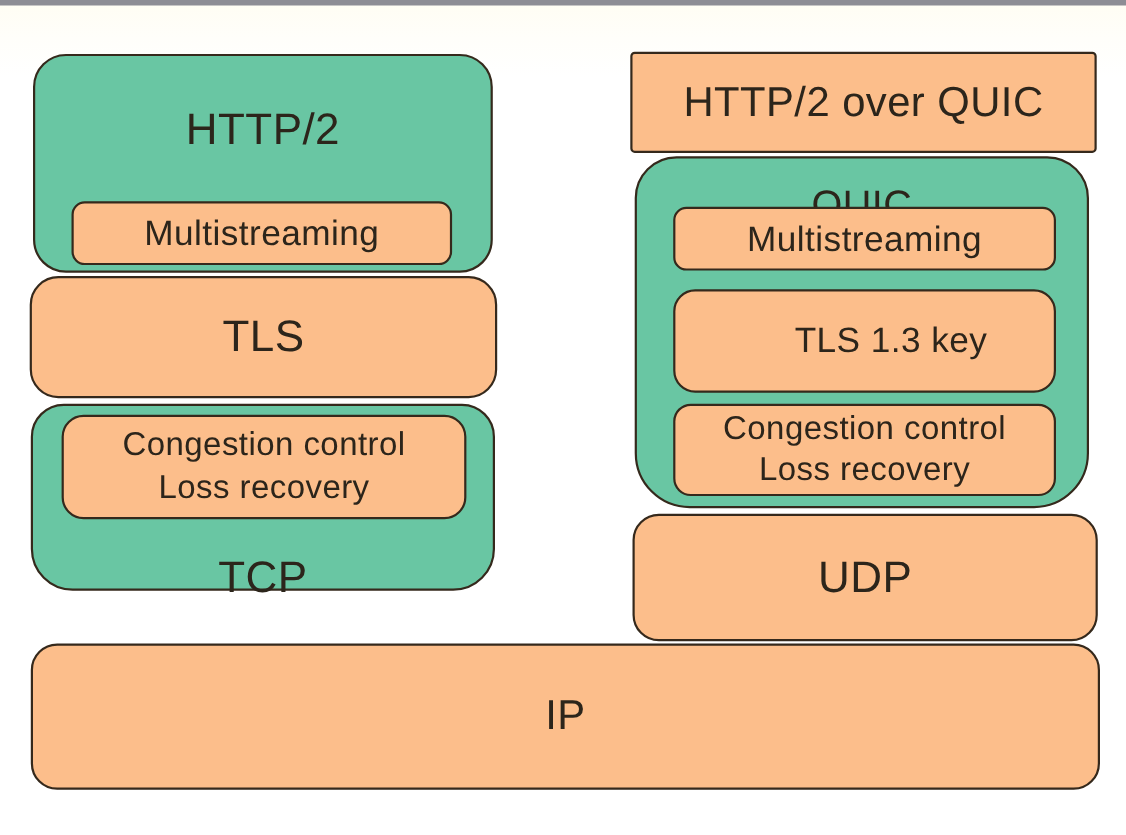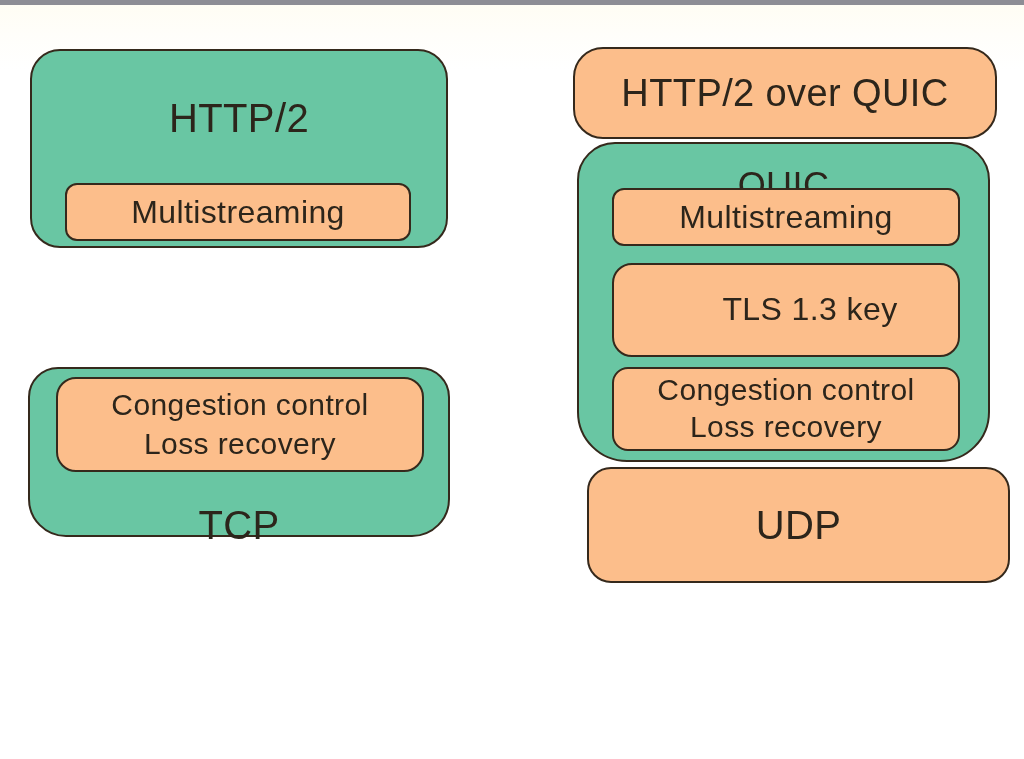--- a/index.html
+++ b/index.html
@@ -37,43 +37,44 @@
   
   .l-http2{left:30px;top:49px;width:418px;height:199px;border-radius:30px;}
   .l-http2-label{position:absolute;left:0;top:0;width:100%;height:134px;font-size:40px;}
   .l-multi{left:65px;top:183px;width:346px;height:58px;border-radius:12px;font-size:32px;}
   .l-tls{left:27px;top:251px;width:425px;height:111px;border-radius:26px;font-size:40px;}
   .l-tcp{left:28px;top:367px;width:422px;height:170px;border-radius:30px 30px 38px 38px;}
   .l-cong{left:56px;top:377px;width:368px;height:95px;border-radius:20px;font-size:30px;line-height:1.27;}
   .l-tcp-label{position:absolute;left:0;top:105px;width:100%;height:103px;font-size:40px;}
 
   
-  .r-h2q{left:573px;top:47px;width:424px;height:92px;border-radius:30px;font-size:38px;}
+  .r-h2q{left:573px;top:47px;width:424px;height:92px;border-radius:4px;font-size:38px;}
   .r-quic{left:577px;top:142px;width:413px;height:320px;border-radius:38px 38px 50px 50px;}
   .r-quic-label{position:absolute;left:0;top:18px;width:100%;height:48px;font-size:36px;}
   .r-multi{left:612px;top:188px;width:348px;height:58px;border-radius:12px;font-size:32px;}
   .r-tls13{left:612px;top:263px;width:348px;height:94px;border-radius:20px;font-size:32px;line-height:1.42;padding-left:48px;}
   .r-cong{left:612px;top:367px;width:348px;height:84px;border-radius:16px;font-size:30px;line-height:1.22;}
-  .r-udp{left:587px;top:467px;width:423px;height:116px;border-radius:24px;font-size:40px;}
+  .r-udp{left:575px;top:467px;width:423px;height:116px;border-radius:24px;font-size:40px;}
 
   
   .ip{left:28px;top:585px;width:972px;height:133px;border-radius:24px;font-size:38px;}
 </style>
 </head>
 <body>
 
 <div class="stage">
 
   <div class="topbar"></div>
 
   <div class="box green l-http2">
     <div class="l-http2-label center lbl">HTTP/2</div>
   </div>
   <div class="box orange l-multi center lbl">Multistreaming</div>
 
+  <div class="box orange l-tls center lbl">TLS</div>
 
   <div class="box green l-tcp">
     <div class="l-tcp-label center lbl">TCP</div>
   </div>
   <div class="box orange l-cong center lbl">
     <div>
       <div>Congestion control</div>
       <div>Loss recovery</div>
     </div>
   </div>
@@ -91,14 +92,15 @@
   </div>
   <div class="box orange r-cong center lbl">
     <div>
       <div>Congestion control</div>
       <div>Loss recovery</div>
     </div>
   </div>
 
   <div class="box orange r-udp center lbl">UDP</div>
 
+  <div class="box orange ip center lbl">IP</div>
 
 </div>
 
 </body></html>

